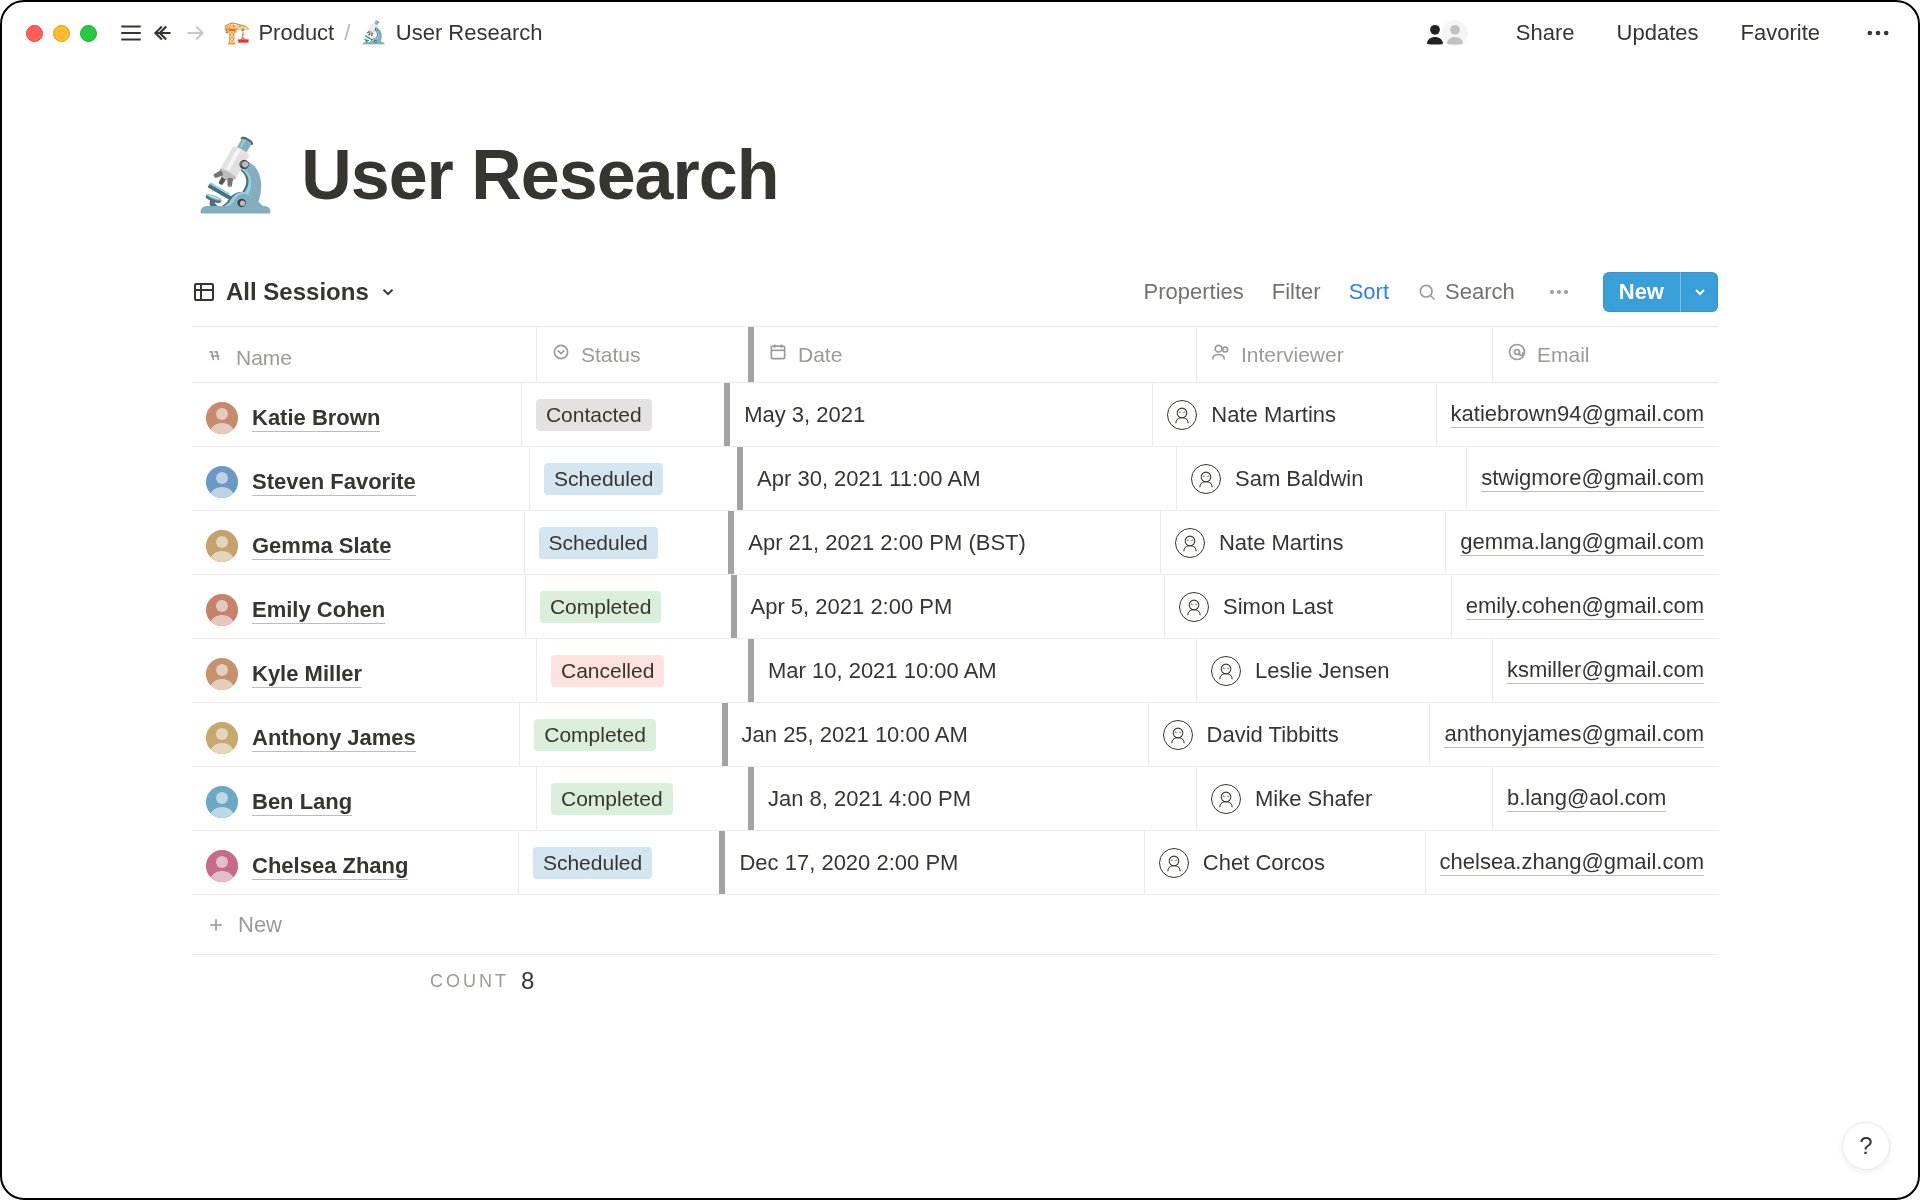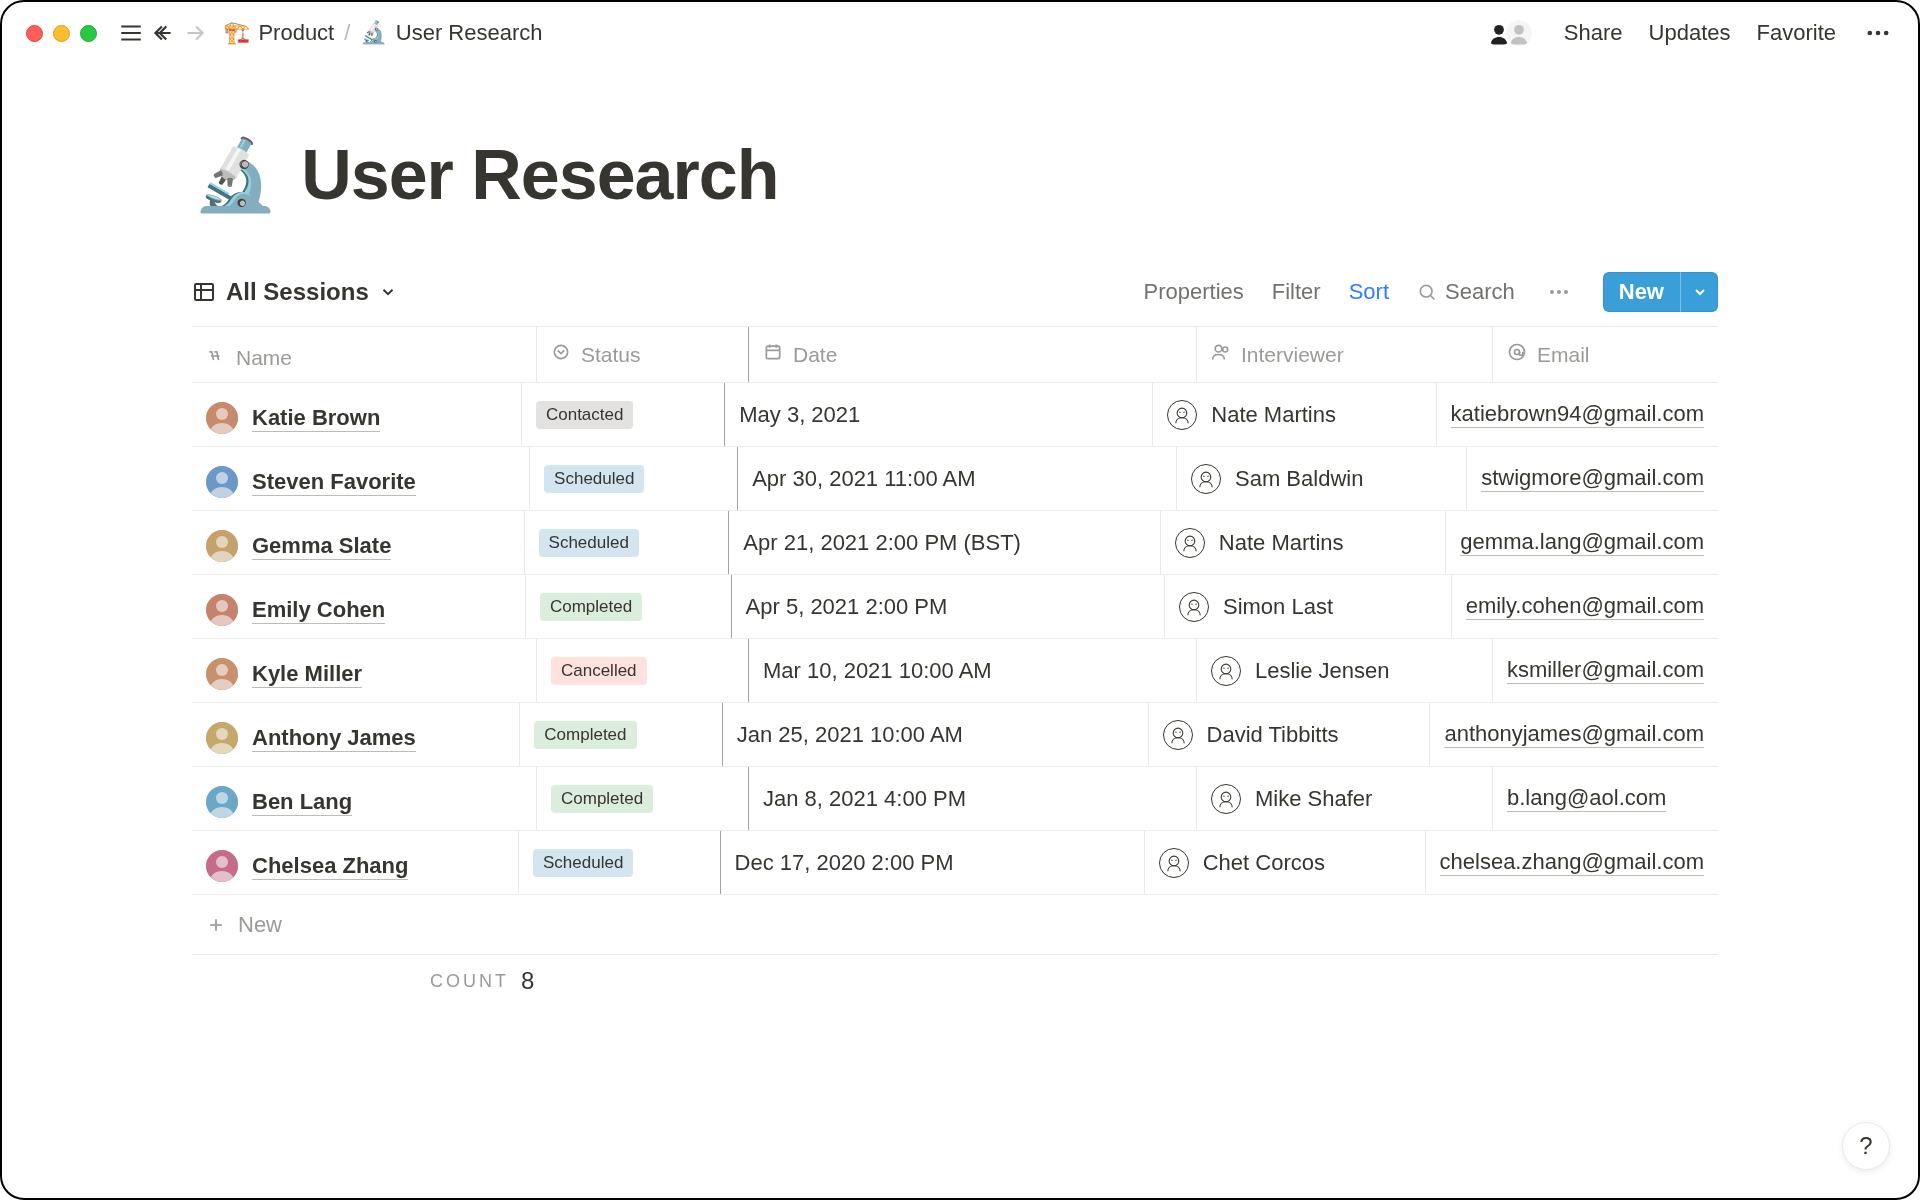--- a/index.html
+++ b/index.html
@@ -13,21 +13,21 @@
 .dot-red { background: #ff5f57; border: 1px solid #e0443e; }
 .dot-yellow { background: #febc2e; border: 1px solid #d79f24; }
 .dot-green { background: #28c840; border: 1px solid #1bad30; }
 .iconbtn { display: inline-flex; align-items: center; justify-content: center; width: 32px; height: 32px; color: #37352f; cursor: pointer; }
 .iconbtn.disabled { color: #c7c6c4; }
 .hamburger svg, .nav-arrow svg { width: 26px; height: 26px; }
 .breadcrumb { display: flex; align-items: center; gap: 10px; margin-left: 12px; font-size: 22px; }
 .breadcrumb .sep { color: #b9b8b5; }
 .breadcrumb .crumb { display: inline-flex; align-items: center; gap: 8px; }
 .emoji { font-size: 22px; }
-.top-right { margin-left: auto; display: flex; align-items: center; gap: 26px; font-size: 22px; color: #37352f; }
+.top-right { margin-left: auto; display: flex; align-items: center; gap: 42px; font-size: 22px; color: #37352f; }
 .presence { display: flex; align-items: center; margin-right: 4px; }
 .avatar { width: 30px; height: 30px; border-radius: 50%; background: #fff; border: 2px solid #fff; display: inline-flex; align-items: center; justify-content: center; overflow: hidden; }
 .avatar.small svg { width: 26px; height: 26px; }
 .avatar.stack { margin-left: -10px; filter: grayscale(30%) opacity(0.6); }
 .more-dots svg { width: 28px; height: 28px; }
 
 
 .page { padding: 0 200px 0 190px; }
 .title-row { display: flex; align-items: center; gap: 22px; margin-top: 70px; }
 .title-emoji { font-size: 70px; }
@@ -46,32 +46,32 @@
 .newbtn .label { padding: 0 16px; font-weight: 600; font-size: 22px; }
 .newbtn .split { width: 38px; height: 100%; display: flex; align-items: center; justify-content: center; border-left: 1px solid rgba(255,255,255,0.35); }
 .newbtn .split svg { width: 16px; height: 16px; }
 
 
 .db { margin-top: 0; }
 .db-header { display: flex; border-bottom: 1px solid #e9e9e7; color: #9b9a97; font-size: 21px; height: 56px; align-items: center; }
 .col { display: flex; align-items: center; gap: 10px; padding: 0 14px; }
 .col.name { width: 344px; margin-top: 7px; }
 .col.status { width: 212px; border-left: 1px solid #e9e9e7; height: 100%; }
-.col.date { width: 448px; border-left: 1px solid #a3a3a3; height: 100%; }
+.col.date { width: 448px; border-left: 6px solid #a3a3a3; height: 100%; }
 .col.interviewer { width: 296px; border-left: 1px solid #e9e9e7; height: 100%; }
 .col.email { flex: 1; border-left: 1px solid #e9e9e7; height: 100%; }
 .hd-icon svg { width: 20px; height: 20px; stroke: #9b9a97; fill: none; }
 
 .row { display: flex; height: 64px; align-items: center; border-bottom: 1px solid #ededec; font-size: 22px; }
 .row .col { height: 100%; }
 .cell-name { display: flex; align-items: center; gap: 14px; }
 .row-avatar { width: 32px; height: 32px; border-radius: 50%; background: #d0cfce; flex-shrink: 0; display: inline-flex; align-items: center; justify-content: center; overflow: hidden; }
 .row-avatar svg { width: 32px; height: 32px; }
 .link { color: #37352f; border-bottom: 1px solid #bdbcb9; font-weight: 600; }
-.badge { display: inline-block; padding: 4px 10px; border-radius: 4px; font-size: 17px; }
+.badge { display: inline-block; padding: 4px 10px; border-radius: 4px; font-size: 21px; }
 .badge.contacted { background: #e3e2e0; }
 .badge.scheduled { background: #d3e5ef; }
 .badge.completed { background: #dbeddb; }
 .badge.cancelled { background: #ffe2dd; }
 .cell-interviewer { display: flex; align-items: center; gap: 14px; }
 .int-avatar { width: 30px; height: 30px; border-radius: 50%; border: 1.5px solid #37352f; background: #fff; display: inline-flex; align-items: center; justify-content: center; }
 .int-avatar svg { width: 22px; height: 22px; }
 .email-link { color: #37352f; border-bottom: 1px solid #bdbcb9; }
 
 .addrow { display: flex; align-items: center; gap: 12px; height: 60px; padding: 0 14px; color: #9b9a97; font-size: 22px; border-bottom: 1px solid #e9e9e7; }

